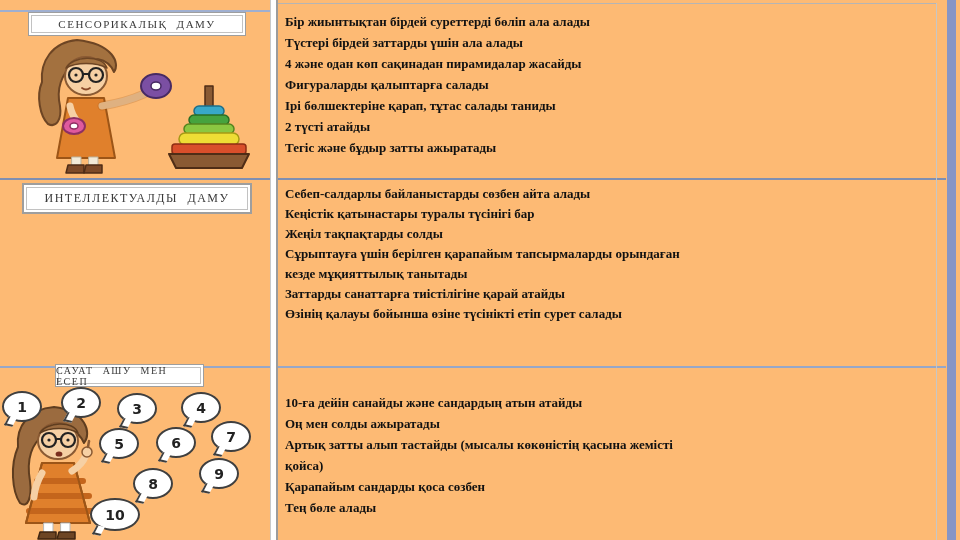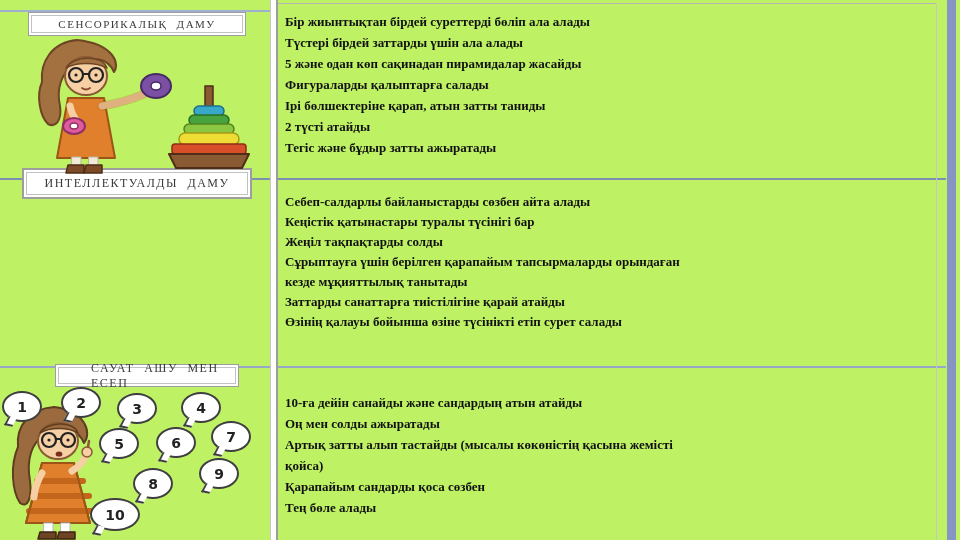--- a/index.html
+++ b/index.html
@@ -1,42 +1,42 @@
 <!DOCTYPE html>
 <html><head>
 <meta charset="utf-8">
 <style>
   html,body{margin:0;padding:0;background:#fff;}
-  .slide{position:relative;width:960px;height:540px;background:#bef264;overflow:hidden;
+  .slide{position:relative;width:960px;height:540px;background:#fdba74;overflow:hidden;
          font-family:"Liberation Serif",serif;}
   
   .vline{position:absolute;background:#ffffff;}
   .divider{left:270px;top:0;bottom:0;width:5px;border-left:1px solid #c9c9c9;border-right:2px solid #9c9c9c;}
   .right-cell-border{position:absolute;left:936px;top:3px;bottom:0;width:1px;background:#c6c6c6;}
   .hline{position:absolute;height:2px;}
   .line-top-left{left:0;top:10px;width:270px;background:#9fafd0;}
   .line-top-right{left:277px;top:3px;width:659px;height:1px;background:#b5b5b5;}
   .line-row1{left:0;top:178px;width:946px;background:#7f8fb2;}
   .line-row2{left:0;top:366px;width:946px;background:#96a7c8;}
   .side-bar{position:absolute;top:0;bottom:0;left:947px;width:9px;background:#8795c5;}
 
   
   .hbox{position:absolute;background:#ffffff;border:1px solid #9e9e9e;
         box-shadow:inset 0 0 0 2px #ffffff,inset 0 0 0 3px #c2c2c2;
         display:flex;align-items:center;justify-content:center;
         font-weight:400;color:#3a3a3a;letter-spacing:1.5px;word-spacing:5px;}
   .hbox1{left:28px;top:12px;width:216px;height:22px;font-size:11px;}
-  .hbox2{left:22px;top:168px;width:226px;height:27px;font-size:12px;border-width:2px;}
-  .hbox3{left:55px;top:364px;width:147px;height:21px;font-size:12px;padding-left:35px;}
+  .hbox2{left:22px;top:183px;width:226px;height:27px;font-size:12px;border-width:2px;}
+  .hbox3{left:55px;top:364px;width:147px;height:21px;font-size:10px;}
 
   
   .items{position:absolute;left:285px;width:640px;color:#111;}
   .items p{margin:0;font-weight:700;font-size:13px;max-width:405px;}
   .items-1{top:11px;line-height:21px;}
-  .items-2{top:192px;line-height:20px;font-family:Liberation Serif, serif;}
+  .items-2{top:184px;line-height:20px;font-family:Liberation Serif, serif;}
   .items-3{top:392px;line-height:21px;}
 
   
   .illu{position:absolute;}
   .illu-1{left:22px;top:36px;width:235px;height:138px;}
   .illu-2{left:0;top:385px;width:270px;height:155px;}
   .bubble{position:absolute;background:#fff;border:2px solid #3f3f3f;border-radius:50%;
           display:flex;align-items:center;justify-content:center;
           font-family:"DejaVu Sans",sans-serif;font-weight:700;font-size:14px;color:#222;}
   .bubble::after{content:"";position:absolute;left:2px;bottom:-6px;width:7px;height:7px;
@@ -162,23 +162,23 @@
         <span>9</span>
       </div>
     <div class="bubble" style="left:90px;top:113px;width:46px;height:29px">
         <span>10</span>
       </div>
   </div>
 
   <div class="items items-1">
     <p>Бір жиынтықтан бірдей суреттерді бөліп ала алады</p>
     <p>Түстері бірдей заттарды үшін ала алады</p>
-    <p>5 және одан көп сақинадан пирамидалар жасайды</p>
+    <p>4 және одан көп сақинадан пирамидалар жасайды</p>
     <p>Фигураларды қалыптарға салады</p>
-    <p>Ірі бөлшектеріне қарап, атын затты таниды</p>
+    <p>Ірі бөлшектеріне қарап, тұтас салады таниды</p>
     <p>2 түсті атайды</p>
     <p>Тегіс және бұдыр затты ажыратады</p>
   </div>
 
   <div class="items items-2">
     <p>Себеп-салдарлы байланыстарды сөзбен айта алады</p>
     <p>Кеңістік қатынастары туралы түсінігі бар</p>
     <p>Жеңіл тақпақтарды солды</p>
     <p>Сұрыптауға үшін берілген қарапайым тапсырмаларды орындаған кезде мұқияттылық танытады</p>
     <p>Заттарды санаттарға тиістілігіне қарай атайды</p>

